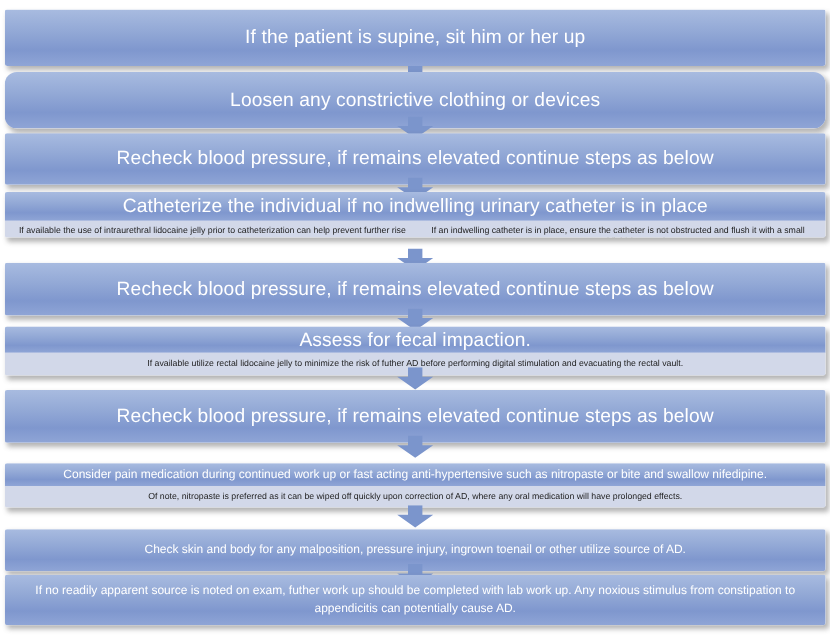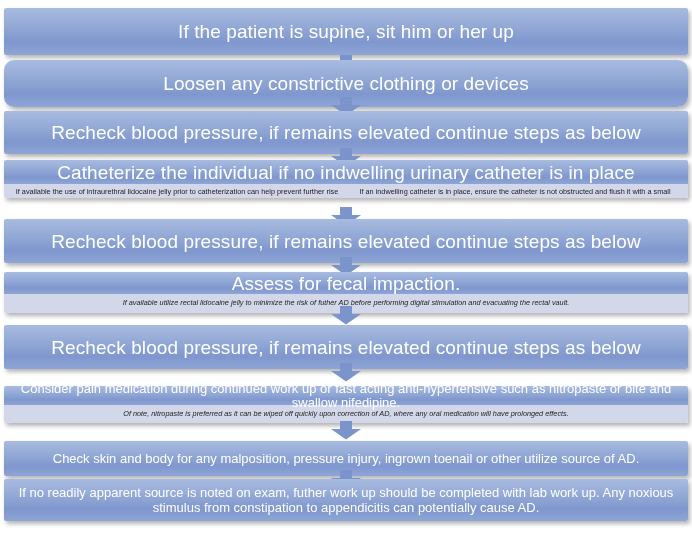--- a/index.html
+++ b/index.html
@@ -32,47 +32,46 @@
     background: linear-gradient(to bottom, #a8bbe0 0%, #93a9d6 38%, #7f97ce 72%, #8fa5d6 100%);
     color: #ffffff;
     text-align: center;
     display: flex;
     align-items: center;
     justify-content: center;
     box-sizing: border-box;
     padding: 2px 10px;
   }
   .node.major .bar {
-    font-size: 19px;
+    font-size: 16px;
     line-height: 17px;
     letter-spacing: 0.1px;
   }
   .node.minor .bar {
-    font-size: 13px;
+    font-size: 10px;
     line-height: 14px;
   }
   .node .sub {
     background: #d2d8e9;
     color: #1d1d1d;
     font-size: 7.3px;
     line-height: 9.4px;
     text-align: center;
     display: flex;
     box-sizing: border-box;
     padding: 3px 4px 4px 4px;
   }
   .node .sub .col {
     flex: 1 1 50%;
     padding: 0 6px;
     box-sizing: border-box;
   }
   .node .sub.single .col {
     flex: 1 1 100%;
     padding: 0 14px;
-    font-style: italic;
   }
   .arrow {
     position: absolute;
     left: 50%;
     transform: translateX(-50%);
     width: 34px;
   }
   .arrow svg { display: block; }
 </style>
 </head>

